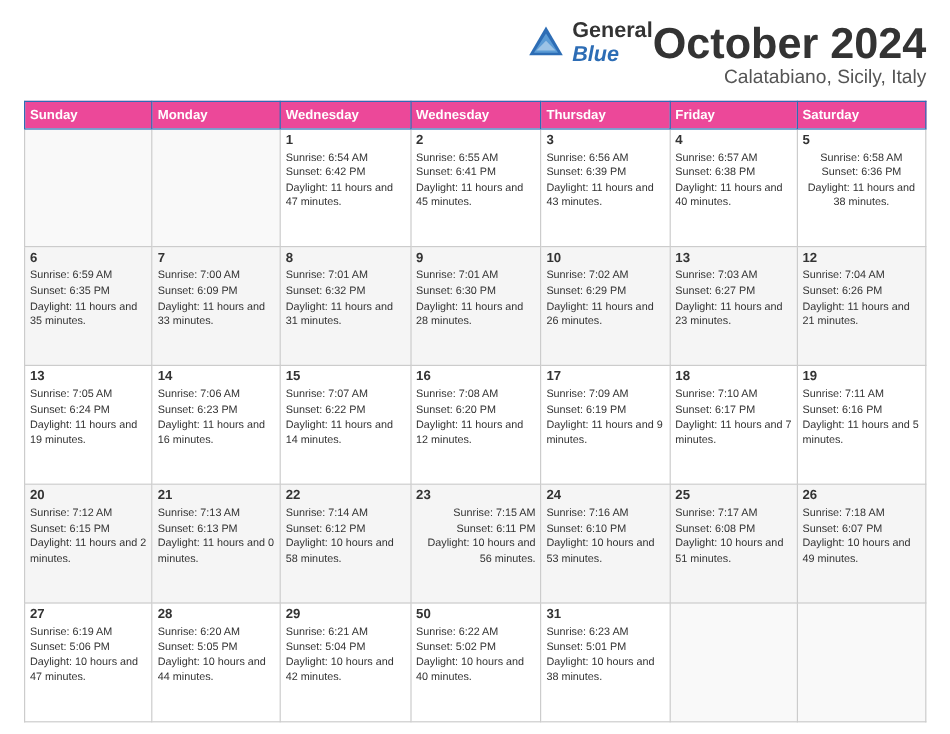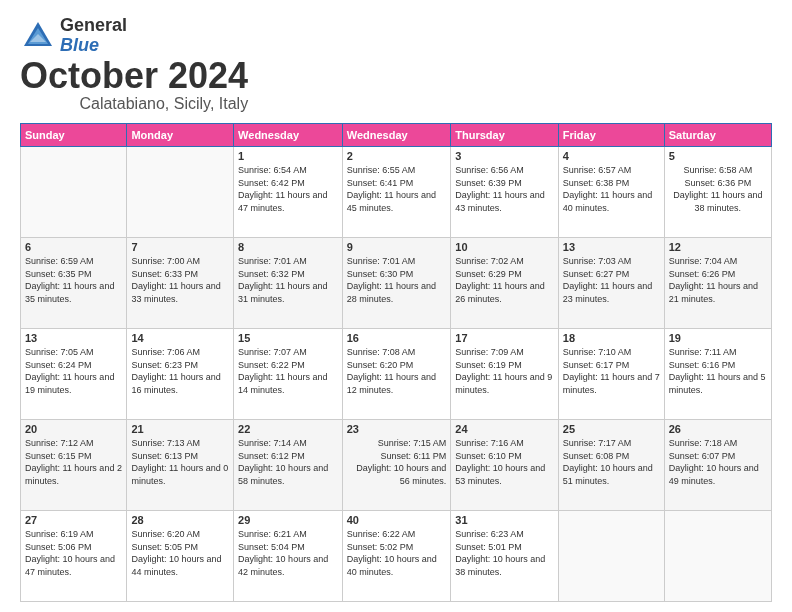--- a/index.html
+++ b/index.html
@@ -15,21 +15,20 @@
       height: 612px;
       padding: 16px 20px 10px 20px;
       display: flex;
       flex-direction: column;
     }
     .header {
       display: flex;
       justify-content: flex-end;
       align-items: flex-start;
       margin-bottom: 10px;
-      flex-direction: column;
     }
     .logo {
       display: flex;
       align-items: center;
     }
     .logo-text {
       display: flex;
       flex-direction: column;
       line-height: 1.1;
     }
@@ -176,21 +175,21 @@
         <tr class="row-shade">
           <td>
             <span class="day-num">6</span>
             <div class="day-info" style="white-space: pre-line;">Sunrise: 6:59 AM
 Sunset: 6:35 PM
 Daylight: 11 hours and 35 minutes.</div>
           </td>
           <td>
             <span class="day-num">7</span>
             <div class="day-info" style="white-space: pre-line;">Sunrise: 7:00 AM
-Sunset: 6:33 PM
+Sunset: 6:09 PM
 Daylight: 11 hours and 33 minutes.</div>
           </td>
           <td>
             <span class="day-num">8</span>
             <div class="day-info" style="white-space: pre-line;">Sunrise: 7:01 AM
 Sunset: 6:32 PM
 Daylight: 11 hours and 31 minutes.</div>
           </td>
           <td>
             <span class="day-num">9</span>
@@ -318,21 +317,21 @@
 Sunset: 5:05 PM
 Daylight: 10 hours and 44 minutes.</div>
           </td>
           <td>
             <span class="day-num">29</span>
             <div class="day-info" style="white-space: pre-line;">Sunrise: 6:21 AM
 Sunset: 5:04 PM
 Daylight: 10 hours and 42 minutes.</div>
           </td>
           <td>
-            <span class="day-num">40</span>
+            <span class="day-num">50</span>
             <div class="day-info" style="white-space: pre-line;">Sunrise: 6:22 AM
 Sunset: 5:02 PM
 Daylight: 10 hours and 40 minutes.</div>
           </td>
           <td>
             <span class="day-num">31</span>
             <div class="day-info" style="white-space: pre-line;">Sunrise: 6:23 AM
 Sunset: 5:01 PM
 Daylight: 10 hours and 38 minutes.</div>
           </td>

